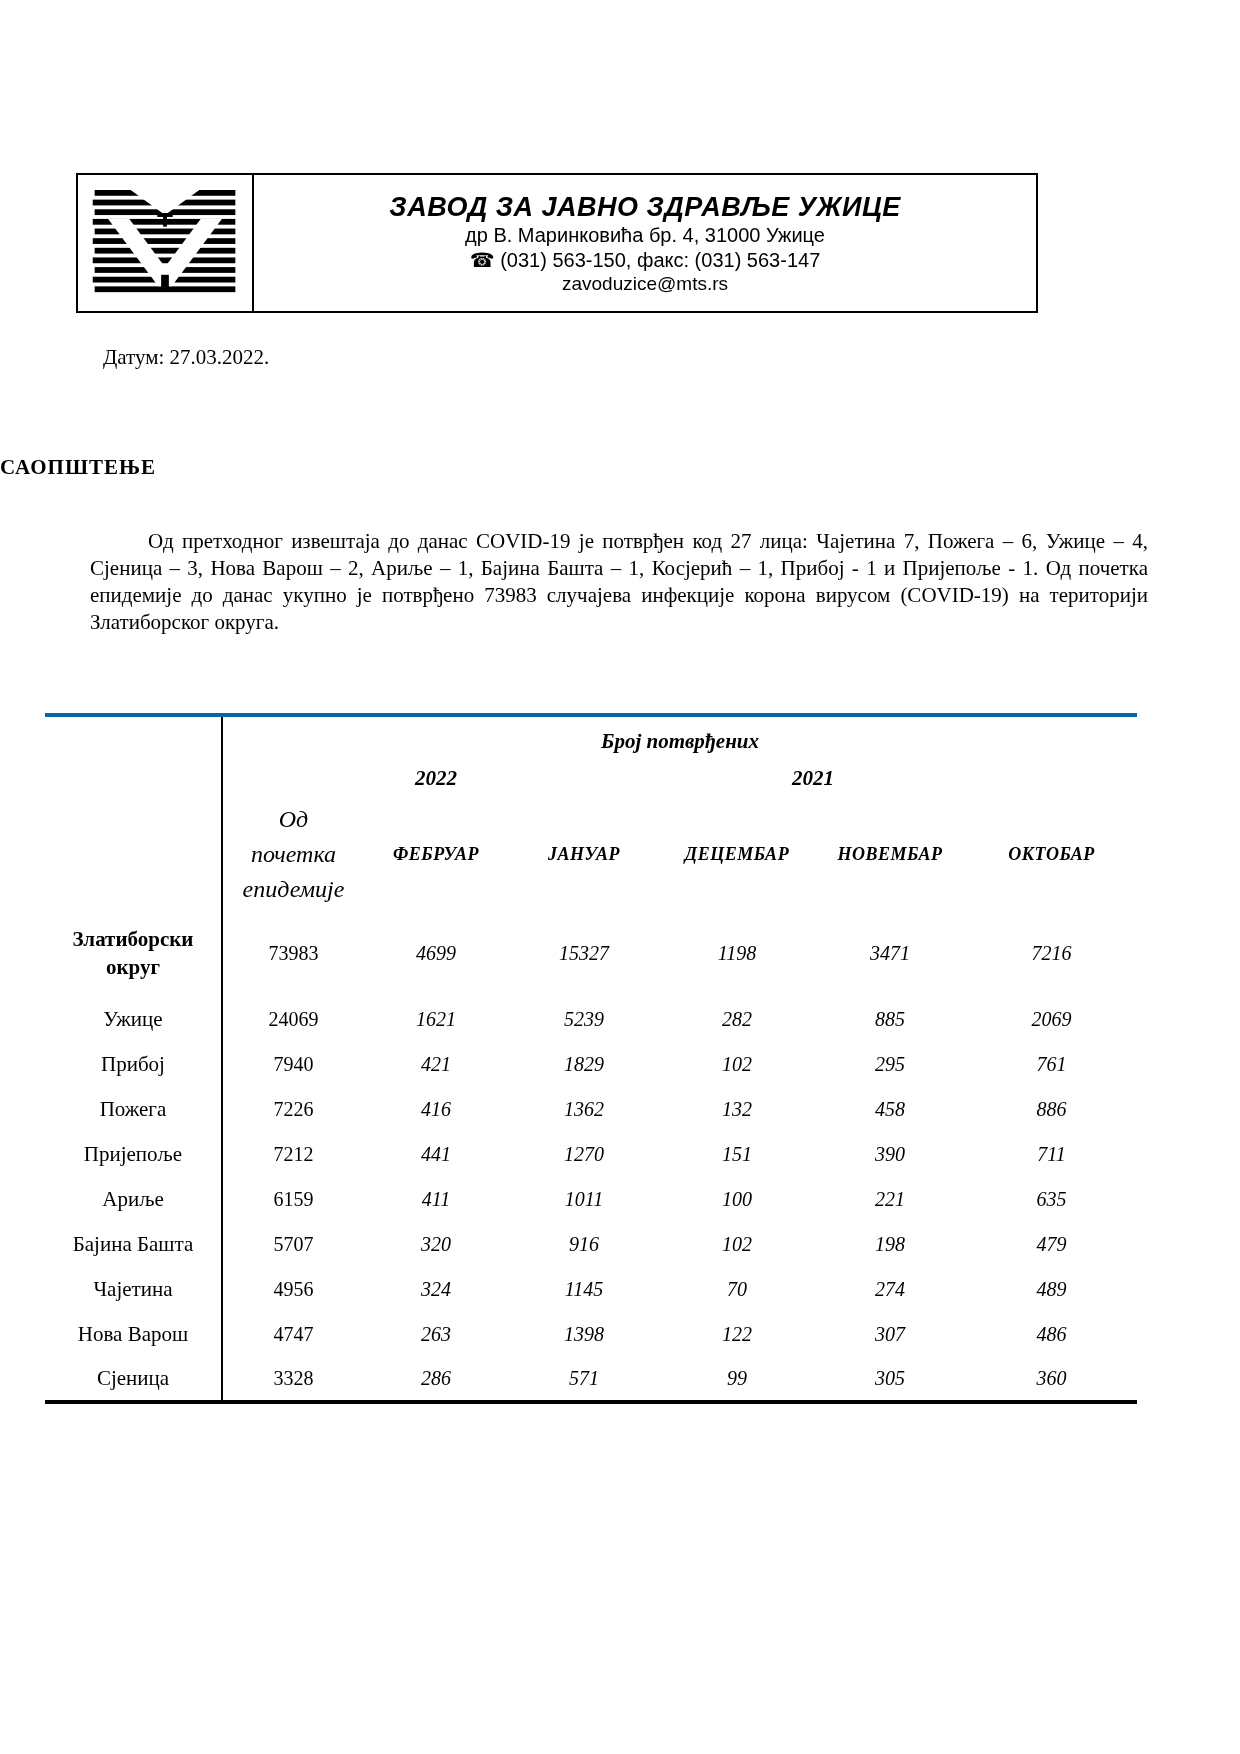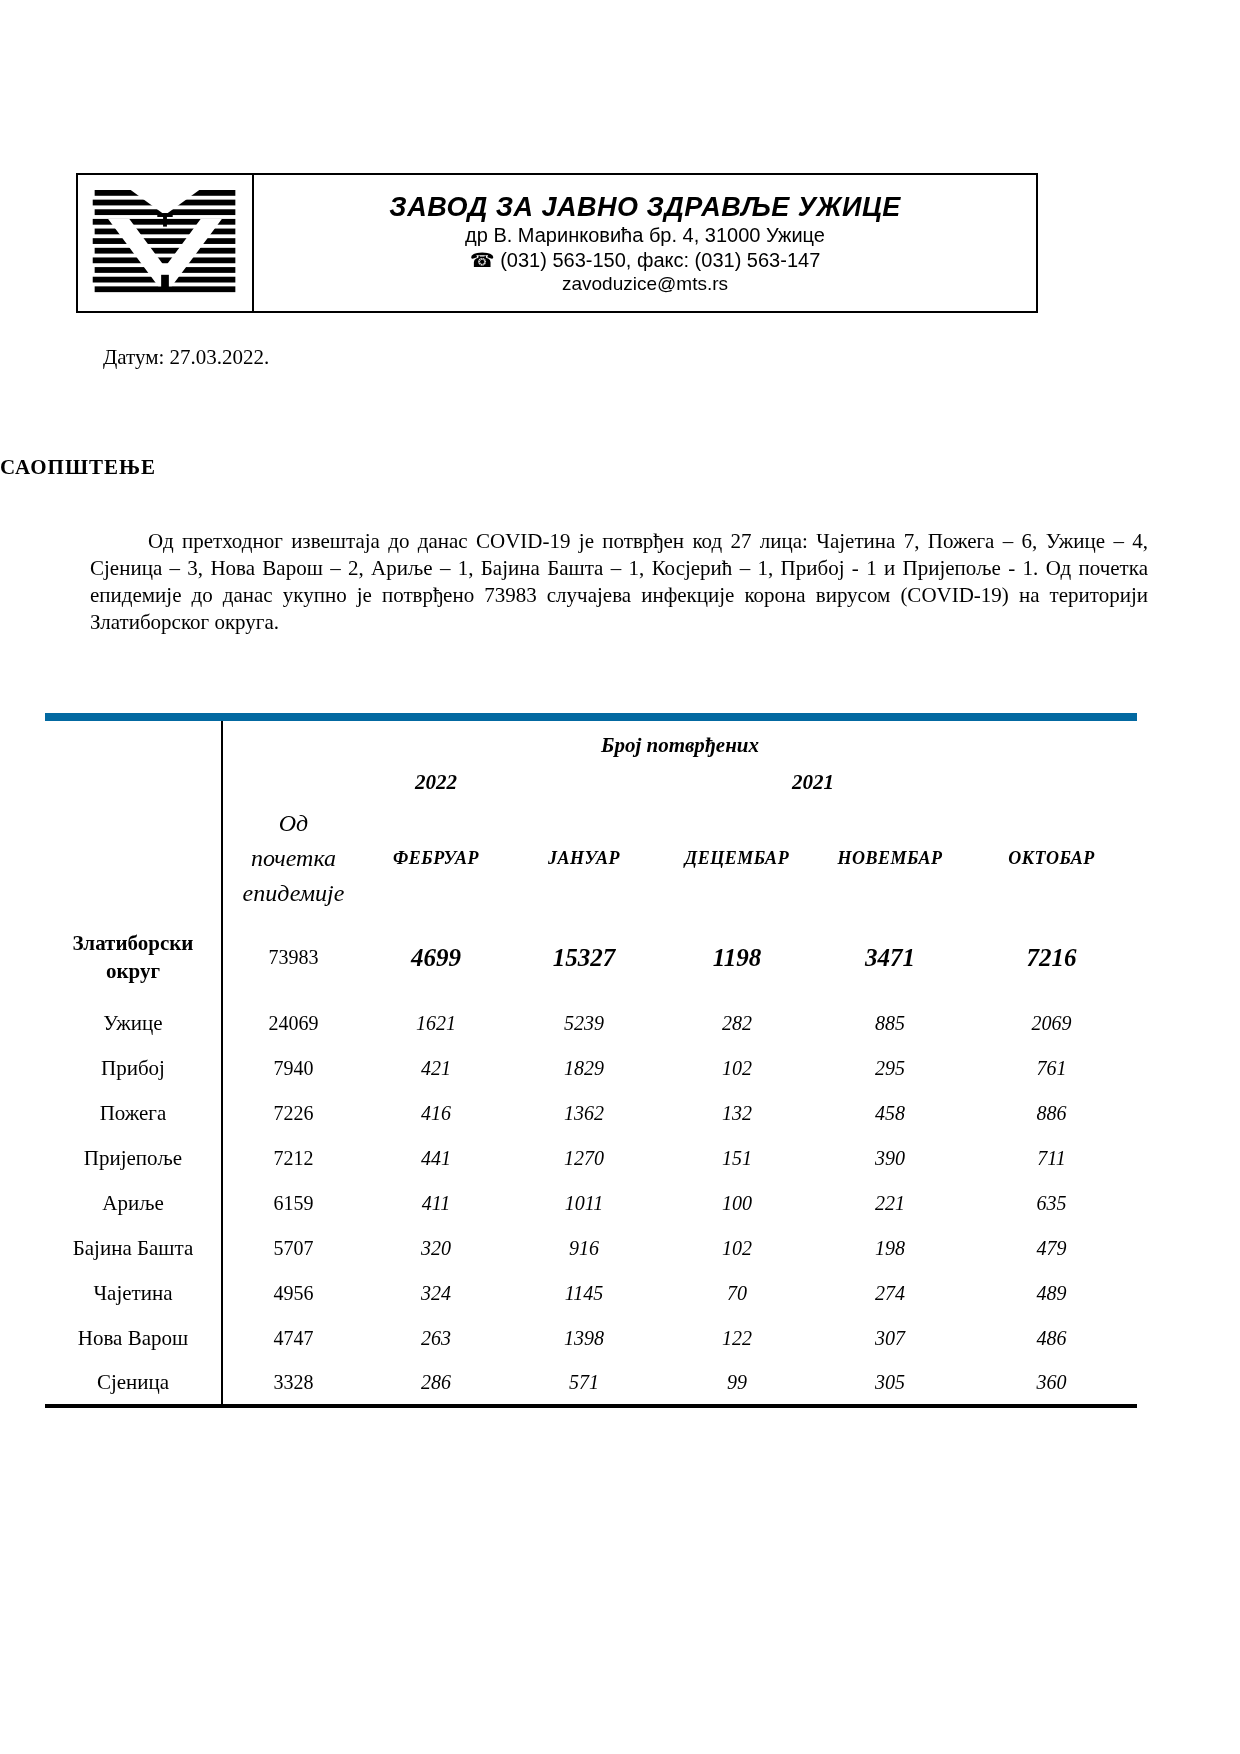--- a/index.html
+++ b/index.html
@@ -48,41 +48,41 @@
     font-size: 21px; line-height: 1.28;
     text-align: justify; text-indent: 58px;
   }
 
   
   .tbl-wrap {
     position: absolute; left: 45px; top: 713px; width: 1092px;
   }
   table.covid {
     width: 1092px; border-collapse: collapse; table-layout: fixed;
-    border-top: 8px solid #0369a1; border-bottom: 4px solid #000;
+    border-top: 4px solid #0369a1; border-bottom: 4px solid #000;
   }
   table.covid td {
     text-align: center; vertical-align: middle;
     overflow: hidden;
   }
   td.lblcol { border-right: 2px solid #000; }
   .caption-row td { padding-top: 12px; padding-bottom: 4px; }
   .caption { font-size: 21px; font-weight: bold; font-style: italic; }
   .year-row td { height: 40px; }
   .year { font-size: 21px; font-weight: bold; font-style: italic; }
   .colhead-row td { height: 96px; }
   .epid-head {
     font-size: 24px; font-weight: normal; font-style: italic;
     line-height: 1.45; max-width: 112px; margin: 4px auto;
   }
   .month-head { font-size: 18px; font-weight: bold; font-style: italic; letter-spacing: 0.5px; margin-top: 15px; }
   .total-row td { height: 58px; }
   .total-label { font-size: 21px; font-weight: bold; line-height: 1.3; max-width: 140px; margin: 16px auto; }
   .total-first { font-size: 20px; font-weight: normal; }
-  .total-val { font-size: 25px; font-weight: bold; font-style: italic; }
+  .total-val { font-size: 20px; font-weight: normal; font-style: italic; }
   .muni-row td { height: 45px; }
   .muni-label { font-size: 21px; }
   .v-first { font-size: 20px; }
   .v-month { font-size: 20px; font-style: italic; }
 </style>
 </head>
 <body>
 
 <div class="letterhead">
   <div class="logo-cell">

